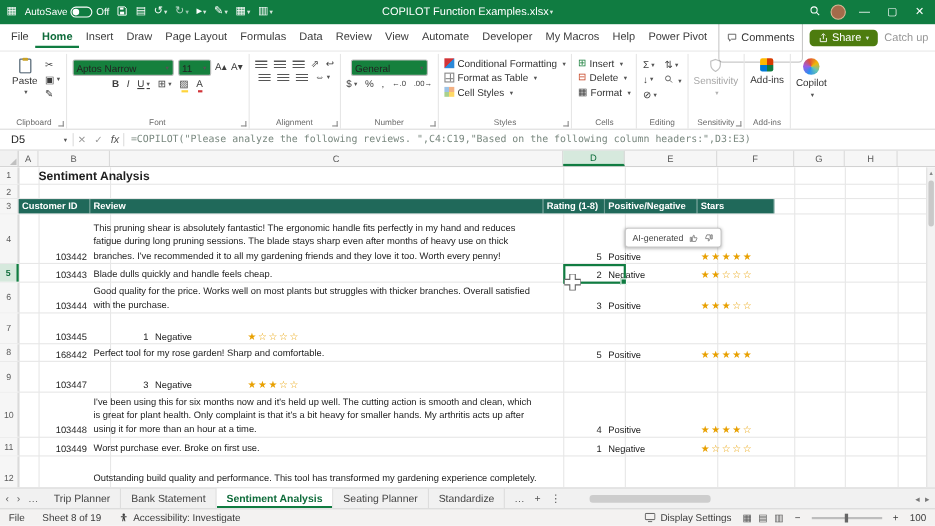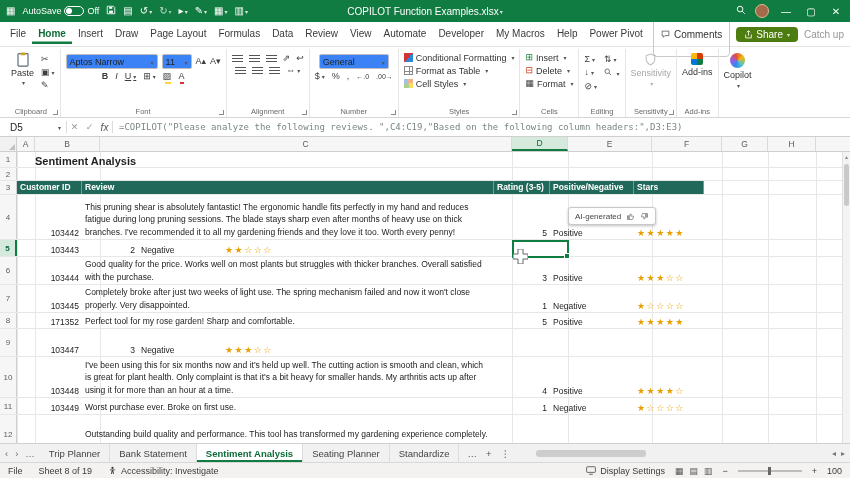--- a/index.html
+++ b/index.html
@@ -38,21 +38,21 @@
   .ribbon{height:71px;background:#fff;border-bottom:1px solid #d6d6d6;display:flex;
           align-items:stretch;padding:2px 2px 0 2px}
   .rgroup{position:relative;border-right:1px solid #e6e6e6;padding:2px 5px 12px 5px;
           display:flex;flex-direction:column;align-items:center}
   .glabel{position:absolute;bottom:1px;left:0;right:0;text-align:center;font-size:7.5px;color:#6a6a6a}
   .launcher{position:absolute;right:2px;bottom:2px;width:5px;height:5px;
             border-right:1px solid #8a8a8a;border-bottom:1px solid #8a8a8a}
   .rrow{display:flex;align-items:center;gap:4px;margin-top:3px}
   .ric{font-size:9px;color:#3d3d3d;line-height:1}
   .combo{display:flex;align-items:center;justify-content:space-between;border:1px solid #bdbdbd;
-         border-radius:2px;font-size:9px;color:#222;height:15px;padding:0 3px;background:#3b82f6}
+         border-radius:2px;font-size:9px;color:#222;height:15px;padding:0 3px;background:#15803d}
   .paste{display:flex;flex-direction:column;align-items:center;font-size:9px;color:#333;padding:1px 4px;gap:1px}
   .clipcol{display:flex;flex-direction:column;gap:4px;margin-left:3px;margin-top:4px}
   .bold{font-weight:bold}.ital{font-style:italic}.undl{text-decoration:underline}
   .fc{position:relative}
   .fc::after{content:"";position:absolute;left:0;right:0;bottom:-3px;height:2.5px;background:#d13438}
   .flc{position:relative}
   .flc::after{content:"";position:absolute;left:0;right:0;bottom:-3px;height:2.5px;background:#ffd43b}
   .hl{width:11px;height:7px;background:repeating-linear-gradient(to bottom,#555 0 1px,transparent 1px 3px)}
   .stylebtn{display:flex;align-items:center;gap:3px;font-size:9px;color:#333;margin:1.5px 0;align-self:flex-start}
   .cficon{width:9px;height:9px;background:linear-gradient(135deg,#d13438 0 50%,#2b88d8 50% 100%);flex:none}
@@ -417,64 +417,64 @@
         <span class="gutter">1</span>
         <span class="title-cell">Sentiment Analysis</span>
       </div>
       <div class="row r2">
         <span class="gutter">2</span>
       </div>
       <div class="row r3 hdr">
         <span class="gutter">3</span>
         <span class="cell wB">Customer ID</span>
         <span class="cell wC">Review</span>
-        <span class="cell wD">Rating (3-5)</span>
+        <span class="cell wD">Rating (1-8)</span>
         <span class="cell wE">Positive/Negative</span>
         <span class="cell wF">Stars</span>
         <span class="filler"></span>
       </div>
 
       <div class="row r4">
         <span class="gutter">4</span>
         <span class="cell wB id">103442</span>
         <span class="cell wC review">This pruning shear is absolutely fantastic! The ergonomic handle fits perfectly in my hand and reduces fatigue during long pruning sessions. The blade stays sharp even after months of heavy use on thick branches. I've recommended it to all my gardening friends and they love it too. Worth every penny!</span>
         <span class="cell wD rating">5</span>
         <span class="cell wE">Positive</span>
         <span class="cell wF stars">★★★★★</span>
         <span class="filler"></span>
       </div>
       <div class="row r5">
         <span class="gutter sel">5</span>
         <span class="cell wB id">103443</span>
+        <span class="cell wC review">Blade dulls quickly and handle feels cheap.</span>
         <span class="cell wD rating">2</span>
         <span class="cell wE">Negative</span>
         <span class="cell wF stars">★★☆☆☆</span>
         <span class="filler"></span>
       </div>
       <div class="row r6">
         <span class="gutter">6</span>
         <span class="cell wB id">103444</span>
         <span class="cell wC review">Good quality for the price. Works well on most plants but struggles with thicker branches. Overall satisfied with the purchase.</span>
         <span class="cell wD rating">3</span>
         <span class="cell wE">Positive</span>
         <span class="cell wF stars">★★★☆☆</span>
         <span class="filler"></span>
       </div>
       <div class="row r7">
         <span class="gutter">7</span>
         <span class="cell wB id">103445</span>
-        <span class="cell wC review">Completely broke after just two weeks of light use. The spring mechanism failed and now it won't close properly. Very disappointed.</span>
         <span class="cell wD rating">1</span>
         <span class="cell wE">Negative</span>
         <span class="cell wF stars">★☆☆☆☆</span>
         <span class="filler"></span>
       </div>
       <div class="row r8">
         <span class="gutter">8</span>
-        <span class="cell wB id">171352</span>
+        <span class="cell wB id">168442</span>
         <span class="cell wC review">Perfect tool for my rose garden! Sharp and comfortable.</span>
         <span class="cell wD rating">5</span>
         <span class="cell wE">Positive</span>
         <span class="cell wF stars">★★★★★</span>
         <span class="filler"></span>
       </div>
       <div class="row r9">
         <span class="gutter">9</span>
         <span class="cell wB id">103447</span>
         <span class="cell wD rating">3</span>

